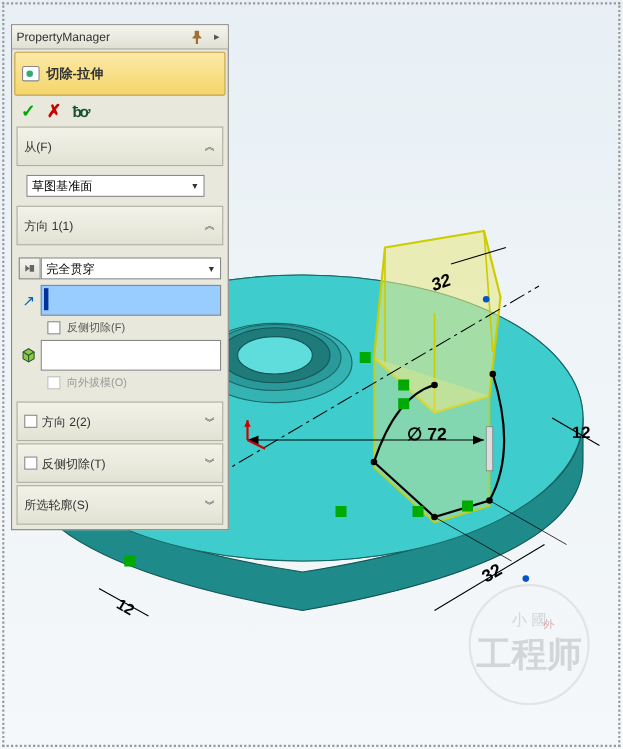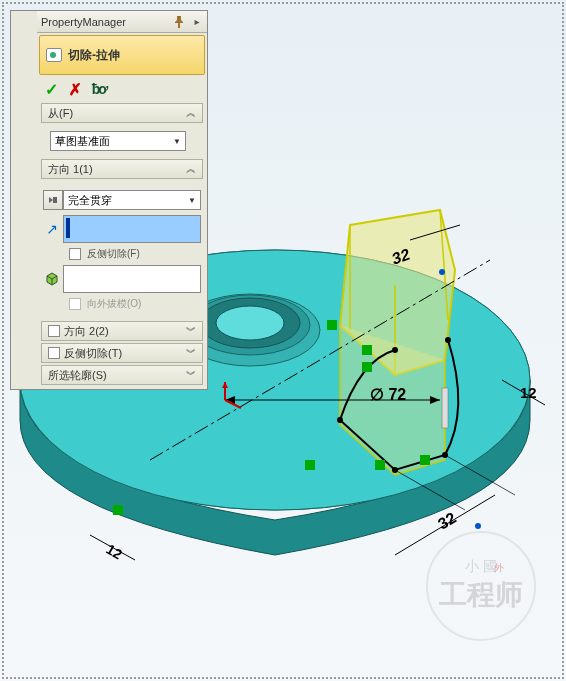--- a/index.html
+++ b/index.html
@@ -6,37 +6,37 @@
   body { width: 566px; height: 681px; background: #fff; position: relative; overflow: hidden; }
   
   
   .frame-border { position: absolute; inset: 2px; border: 2px dotted #999; pointer-events: none; z-index: 5; }
   
   
   .viewport { position: absolute; inset: 0; background: linear-gradient(180deg, #e8f0f5 0%, #f5f8fa 100%); }
   .viewport svg { position: absolute; top: 0; left: 0; }
   
   
-  .pm-panel { position: absolute; left: 10px; top: 10px; width: 198px; background: #e8e8dc; border: 1px solid #888; z-index: 10; padding-left: 26px; }
+  .pm-panel { position: absolute; left: 10px; top: 22px; width: 198px; background: #e8e8dc; border: 1px solid #888; z-index: 10; }
   .pm-titlebar { height: 22px; background: linear-gradient(#f5f5ee,#e0e0d4); border-bottom: 1px solid #aaa; display: flex; align-items: center; padding: 0 4px; gap: 4px; }
   .pm-title { flex: 1; font-size: 11px; color: #333; }
   .pm-pin { width: 16px; height: 16px; display: flex; align-items: center; justify-content: center; }
   .pm-close { width: 12px; height: 12px; color: #555; font-size: 10px; text-align: center; line-height: 12px; }
   
   .feat-header { height: 40px; background: linear-gradient(#fce9a8,#f5d66a); border: 1px solid #c9a030; margin: 2px; display: flex; align-items: center; padding: 0 6px; gap: 6px; border-radius: 2px; }
   .feat-icon { width: 16px; height: 14px; background: #fff; border: 1px solid #888; border-radius: 2px; position: relative; }
   .feat-icon::after { content: ""; position: absolute; left: 3px; top: 3px; width: 6px; height: 6px; background: #3a7; border-radius: 50%; }
   .feat-title { font-size: 12px; color: #333; font-weight: bold; }
   
   .confirm-row { height: 24px; display: flex; align-items: center; gap: 10px; padding: 2px 8px; }
   .chk { color: #0a0; font-size: 16px; font-weight: bold; }
   .xx { color: #c00; font-size: 16px; font-weight: bold; }
   .glasses { color: #14532d; font-size: 14px; font-weight: bold; letter-spacing: -2px; }
   
-  .section-head { height: 20px; background: linear-gradient(#f2f2e8,#e2e2d4); border: 1px solid #b0b0a0; margin: 2px 4px; display: flex; align-items: center; padding: 0 6px; font-size: 11px; color: #333; cursor: pointer; }
+  .section-head { height: 36px; background: linear-gradient(#f2f2e8,#e2e2d4); border: 1px solid #b0b0a0; margin: 2px 4px; display: flex; align-items: center; padding: 0 6px; font-size: 11px; color: #333; cursor: pointer; }
   .section-head .exp { margin-left: auto; font-size: 10px; color: #555; }
   .section-body { padding: 4px 6px; }
   
   .dropdown { width: 100%; height: 20px; font-size: 11px; border: 1px solid #888; background: #fff; padding: 0 4px; display: flex; align-items: center; margin: 2px 0; }
   .dd-arrow { margin-left: auto; font-size: 8px; color: #333; }
   .indent { margin-left: 7px; width: calc(100% - 22px); }
   
   .row { display: flex; align-items: center; gap: 0; margin: 3px 0; }
   .btn-rev { width: 20px; height: 20px; border: 1px solid #888; background: linear-gradient(#f5f5f0,#e0e0d4); display: flex; align-items: center; justify-content: center; }
   .arrow-icon { width: 18px; height: 18px; display: flex; align-items: center; justify-content: center; color: #0066cc; font-size: 14px; }
@@ -44,21 +44,21 @@
   .sel-box { flex: 1; height: 28px; border: 1px solid #888; background: #fff; margin-left: 2px; }
   .sel-box.blue { background: #99ccff; position: relative; }
   .sel-box.blue::after { content: ""; position: absolute; left: 2px; top: 2px; width: 4px; height: 20px; background: #003399; }
   .chk-row { display: flex; align-items: center; gap: 6px; margin: 4px 0 4px 26px; font-size: 10px; color: #555; }
   .chk-row.disabled { color: #999; }
   .chkbox { width: 12px; height: 12px; border: 1px solid #888; background: #fff; }
   
   
   .watermark { position: absolute; right: 30px; bottom: 40px; width: 110px; height: 110px; border: 2px solid rgba(200,200,200,0.4); border-radius: 50%; display: flex; flex-direction: column; align-items: center; justify-content: center; color: rgba(180,180,180,0.5); z-index: 3; }
   .wm1 { font-size: 14px; }
-  .wm2 { font-size: 28px; font-weight: bold; }
+  .wm2 { font-size: 32px; font-weight: bold; }
   .wm-red { color: rgba(200,50,50,0.4); font-size: 10px; position: absolute; top: 28px; right: 30px; }
 </style>
 </head>
 <body>
 
 <div class="viewport">
   <svg width="566" height="681" viewBox="0 0 566 681">
 
     <ellipse cx="275" cy="380" rx="255" ry="130" fill="#2eb8b8" stroke="#1a6666" stroke-width="1"></ellipse>
     <path d="M 20 380 Q 20 480 275 520 Q 530 480 530 380 L 530 420 Q 530 510 275 555 Q 20 510 20 420 Z" fill="#1f8a8a" stroke="#145555" stroke-width="1"></path>

